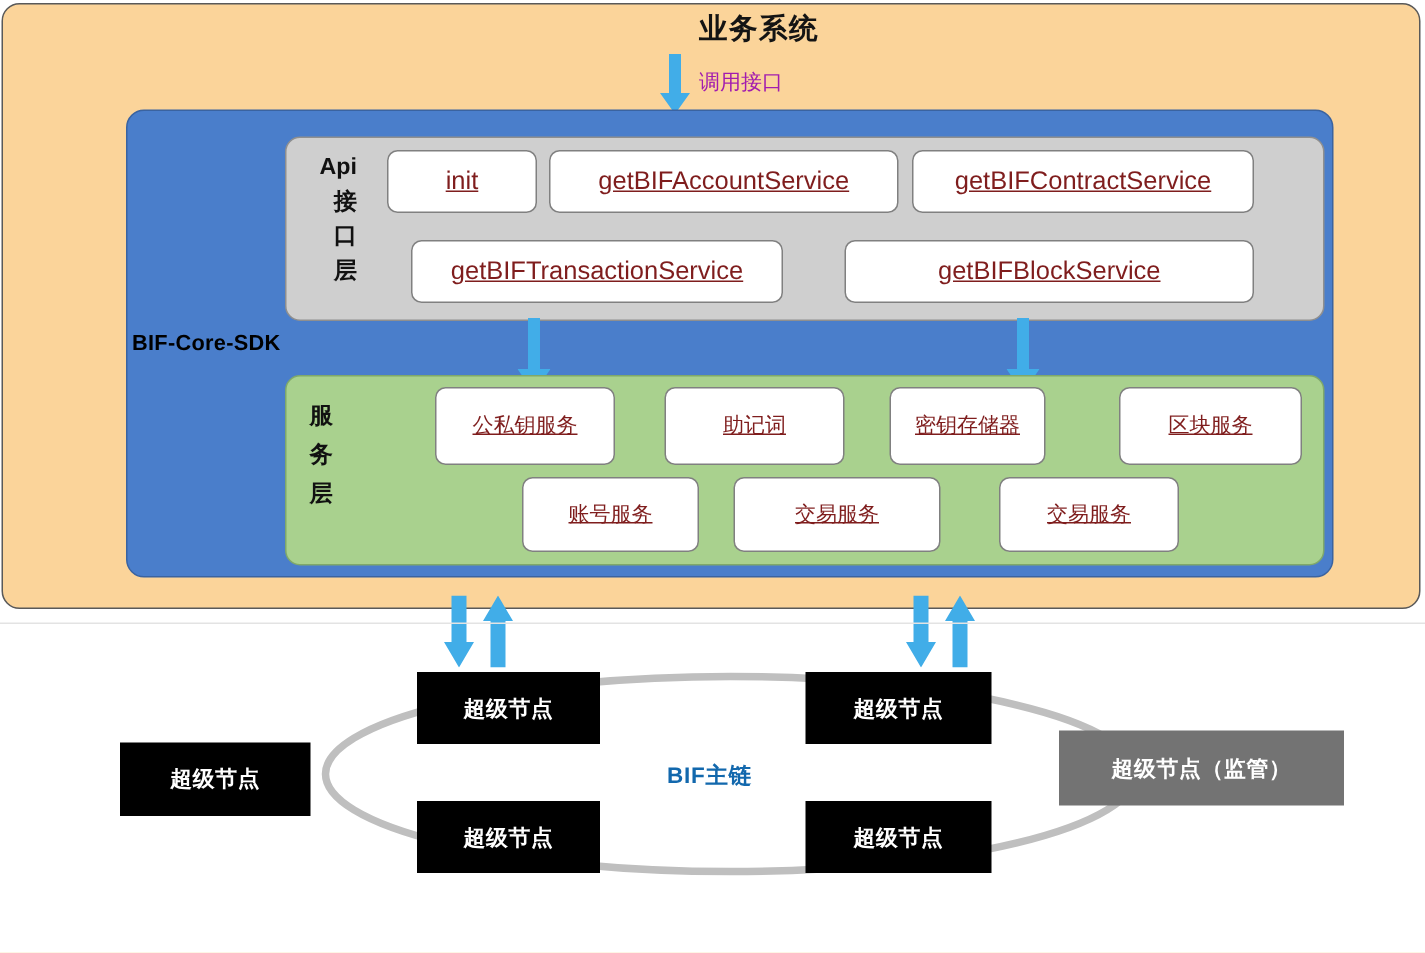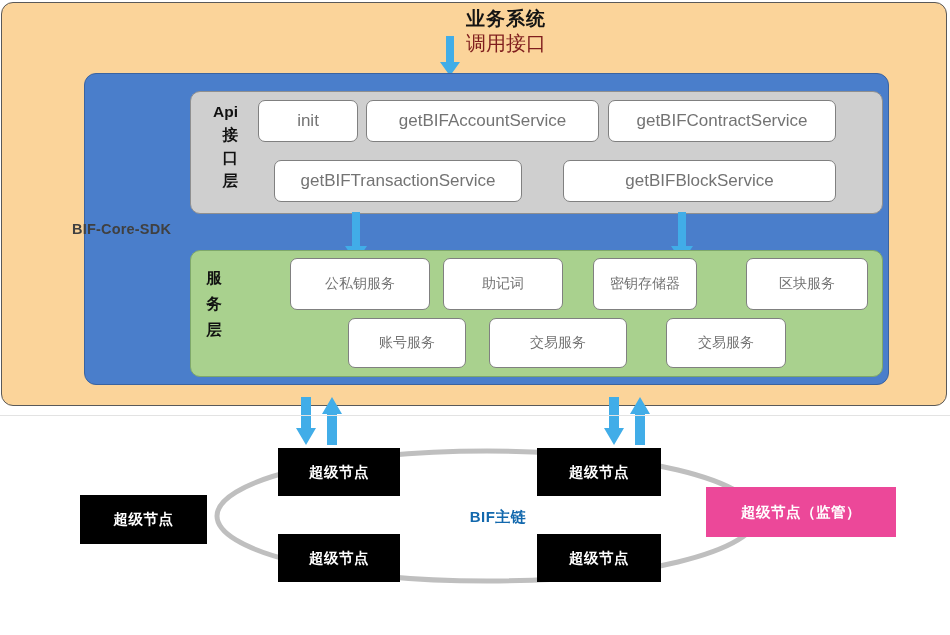--- a/index.html
+++ b/index.html
@@ -46,45 +46,45 @@
   }
   #call-arrow {
     left: 440px;
     top: 36px;
     width: 20px;
     height: 40px;
   }
   #call-arrow-label {
     position: absolute;
     left: 466px;
-    top: 30px;
-    font-size: 20px;
-    color: #7f1d1d;
+    top: 46px;
+    font-size: 14px;
+    color: #a21caf;
     white-space: nowrap;
   }
 
   
   #sdk-panel {
     position: absolute;
     left: 84px;
     top: 73px;
     width: 805px;
     height: 312px;
     box-sizing: border-box;
     background: #4a7ecb;
     border: 1.2px solid #3a63a0;
     border-radius: 12px;
   }
   #sdk-label {
     position: absolute;
-    left: 72px;
+    left: 88px;
     top: 221px;
     font-size: 14.5px;
     font-weight: bold;
-    color: #404040;
+    color: #000000;
     letter-spacing: 0.2px;
   }
 
   
   #api-layer {
     position: absolute;
     left: 190px;
     top: 91px;
     width: 693px;
     height: 123px;
@@ -135,22 +135,23 @@
   .pill {
     position: absolute;
     box-sizing: border-box;
     background: #ffffff;
     border: 1px solid #808080;
     border-radius: 7px;
     display: flex;
     align-items: center;
     justify-content: center;
     font-size: 17px;
-    color: #737373;
+    color: #7f1d1d;
     white-space: nowrap;
+    text-decoration: underline;
   }
   .pill.cjk { font-size: 14px; }
 
   
   #chain-area {
     position: absolute;
     left: 0;
     top: 406px;
     width: 950px;
     height: 229px;
@@ -170,24 +171,24 @@
     align-items: center;
     justify-content: center;
     font-size: 14.5px;
     font-weight: bold;
     color: #ffffff;
     white-space: nowrap;
     letter-spacing: 0.5px;
     z-index: 3;
   }
   .node.blue { background: #000000; }
-  .node.brown { background: #ec4899; font-family: Liberation Serif, serif; }
+  .node.brown { background: #737373; font-family: Liberation Serif, serif; }
   #chain-center-label {
     position: absolute;
-    left: 443px;
+    left: 418px;
     top: 508px;
     width: 110px;
     text-align: center;
     font-size: 15px;
     font-weight: bold;
     color: #1268ad;
     letter-spacing: 0.5px;
     z-index: 3;
   }
   #chain-ring { position: absolute; left: 0; top: 0; z-index: 1; }
@@ -231,21 +232,21 @@
     </svg>
   </div>
 
 <div id="service-layer"></div>
 <div id="service-layer-label">
   <span>服</span>
   <span>务</span>
   <span>层</span>
 </div>
 <div id="service-items">
-    <div class="pill cjk" style="left: 290px; top: 258px; width: 140px; height: 52px;">公私钥服务</div>
+    <div class="pill cjk" style="left: 290px; top: 258px; width: 120px; height: 52px;">公私钥服务</div>
     <div class="pill cjk" style="left: 443px; top: 258px; width: 120px; height: 52px;">助记词</div>
     <div class="pill cjk" style="left: 593px; top: 258px; width: 104px; height: 52px;">密钥存储器</div>
     <div class="pill cjk" style="left: 746px; top: 258px; width: 122px; height: 52px;">区块服务</div>
     <div class="pill cjk" style="left: 348px; top: 318px; width: 118px; height: 50px;">账号服务</div>
     <div class="pill cjk" style="left: 489px; top: 318px; width: 138px; height: 50px;">交易服务</div>
     <div class="pill cjk" style="left: 666px; top: 318px; width: 120px; height: 50px;">交易服务</div>
   </div>
 
 <div id="bridge-arrows">
     <svg width="46" height="48" viewBox="0 0 46 48" style="position: absolute; left: 296px; top: 397px;">

